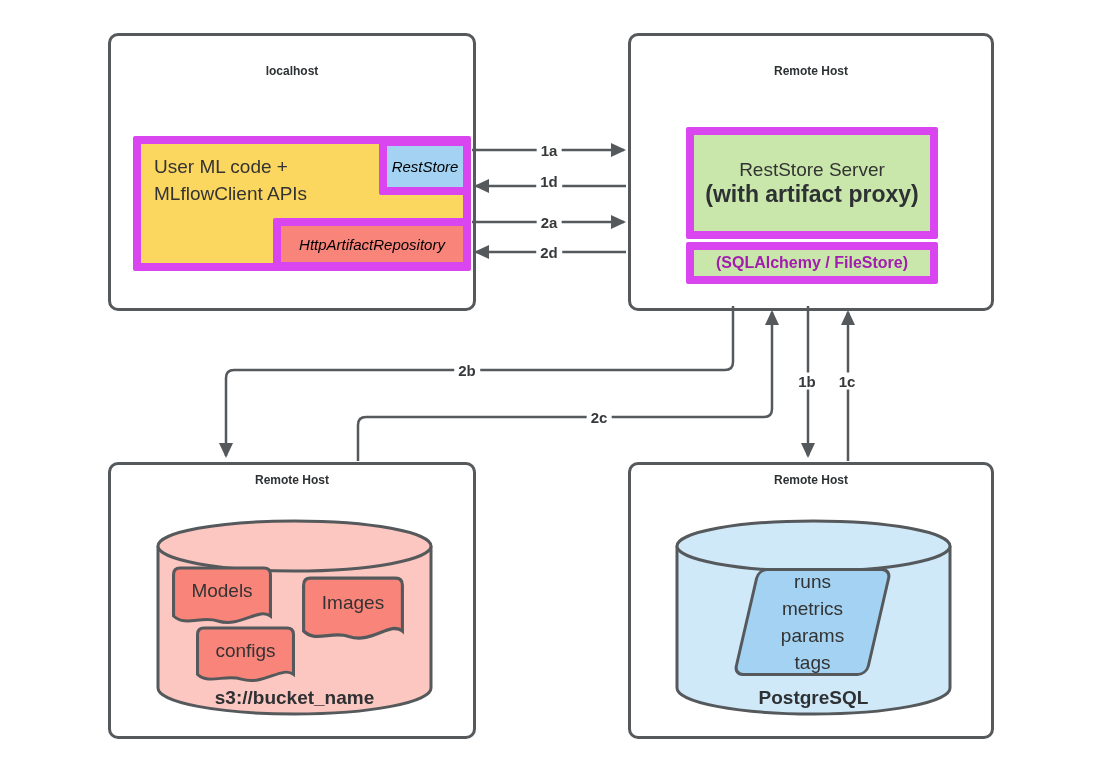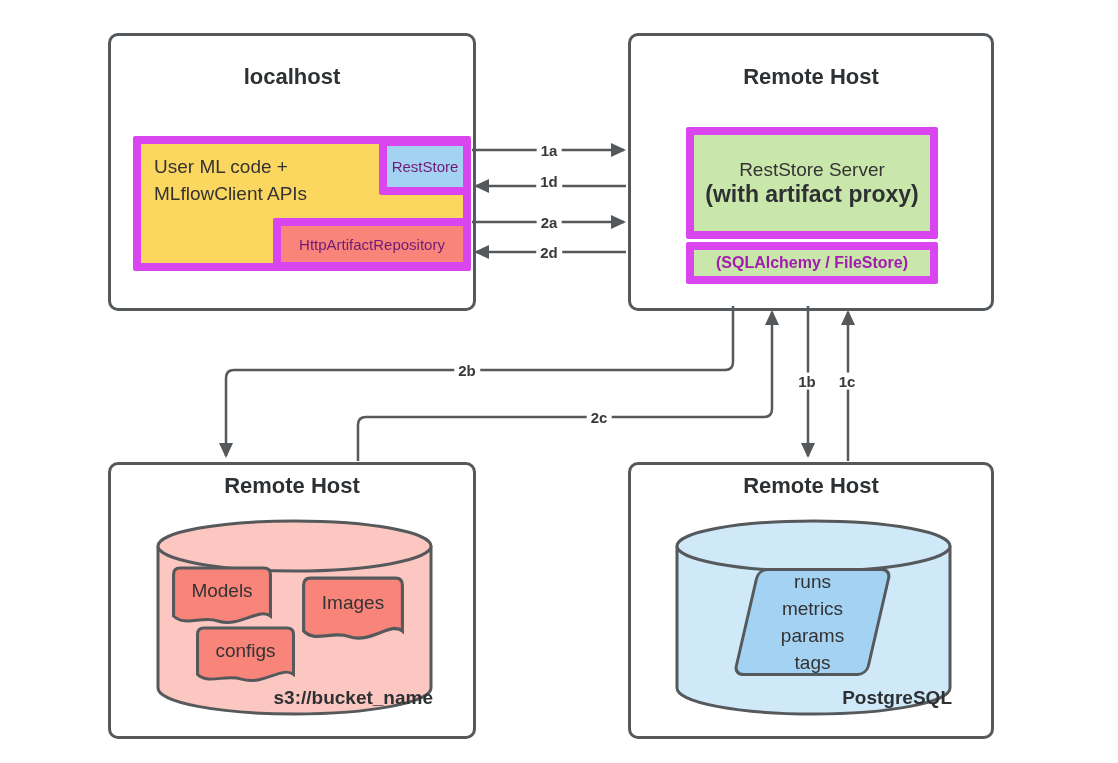--- a/index.html
+++ b/index.html
@@ -5,45 +5,45 @@
   html,body{margin:0;padding:0;background:#ffffff;}
   #canvas{
     position:relative;width:1118px;height:763px;background:#ffffff;
     font-family:"Liberation Sans", sans-serif;color:#333333;overflow:hidden;
   }
   .host{
     position:absolute;background:#ffffff;border:3px solid #55595c;border-radius:10px;
   }
   .host-title{
     position:absolute;left:0;right:0;text-align:center;
-    font-size:22px;font-weight:bold;color:#2e3133;
+    font-size:12px;font-weight:bold;color:#2e3133;
   }
   .inner-box{
     position:absolute;border:8px solid #d946ef;border-radius:2px;box-sizing:border-box;
   }
   .yellow{background:#fcd75f;}
   .blue{background:#a3d2f2;}
   .salmon{background:#f8847a;}
   .green{background:#c9e7ab;}
   .center-flex{display:flex;flex-direction:column;align-items:center;justify-content:center;text-align:center;}
   .code-text{font-size:19px;line-height:27px;padding:9px 0 0 13px;color:#333333;}
-  .small-label{font-size:15px;color:#701a75;}
+  .small-label{font-size:15px;color:#000000;font-style:italic;}
   .server-line1{font-size:19px;color:#333333;}
   .server-line2{font-size:23px;font-weight:bold;color:#2e3133;}
   .backend-label{font-size:16px;font-weight:bold;color:#a21caf;}
   .doc{position:absolute;}
   .doc svg{position:absolute;left:0;top:0;}
   .doc-label{
     position:absolute;left:0;right:0;top:8px;height:34px;
     display:flex;align-items:center;justify-content:center;
     font-size:19px;color:#333333;
   }
   .cyl{position:absolute;}
   .cyl-label{
-    position:absolute;text-align:right;font-size:19px;font-weight:bold;color:#2e3133;
+    position:absolute;text-align:center;font-size:19px;font-weight:bold;color:#2e3133;
   }
   .para{
     position:absolute;background:#a3d2f2;border:3px solid #55595c;border-radius:10px;
     box-sizing:border-box;transform:skewX(-13deg);
   }
   .para-inner{
     width:100%;height:100%;transform:skewX(13deg);
     display:flex;flex-direction:column;align-items:center;justify-content:center;
     font-size:19px;line-height:27px;color:#333333;text-align:center;
   }

